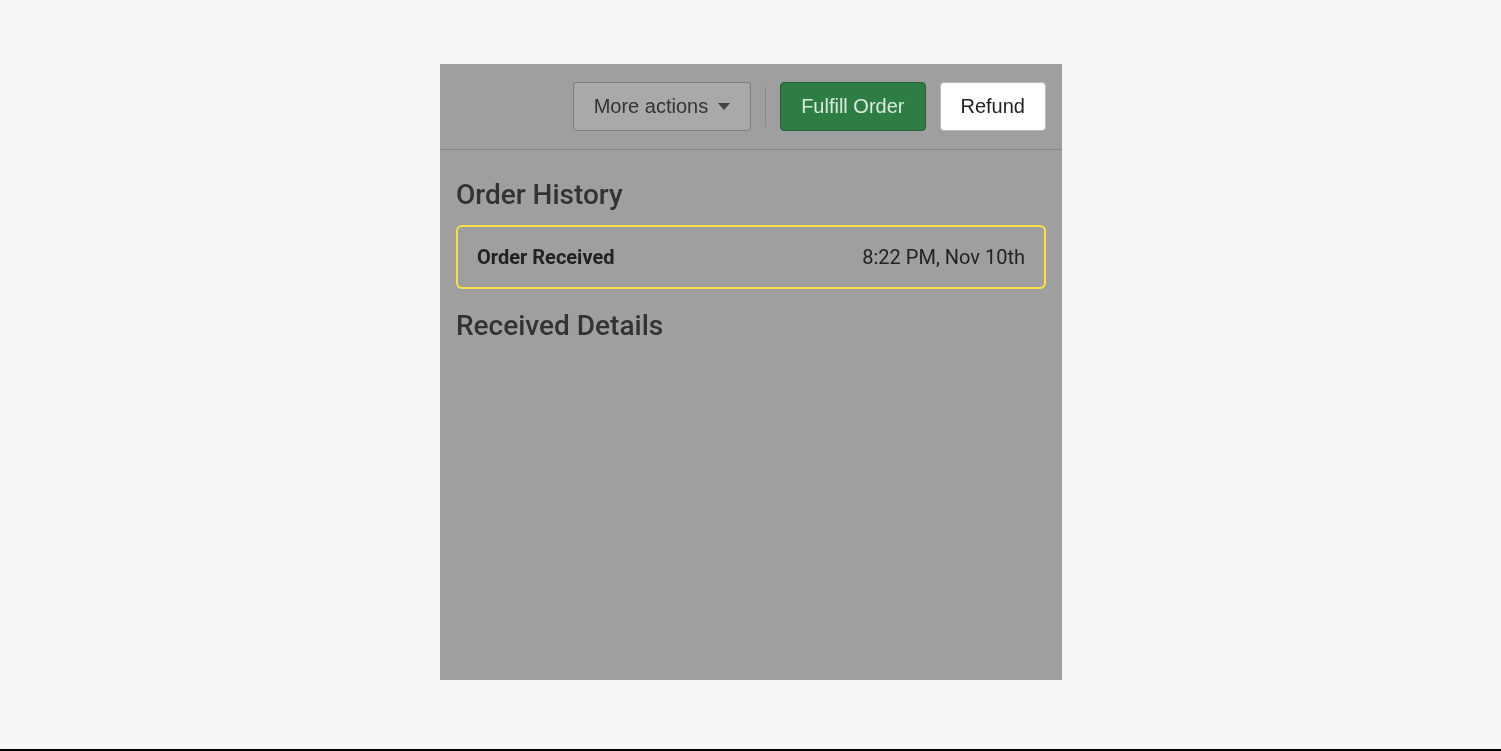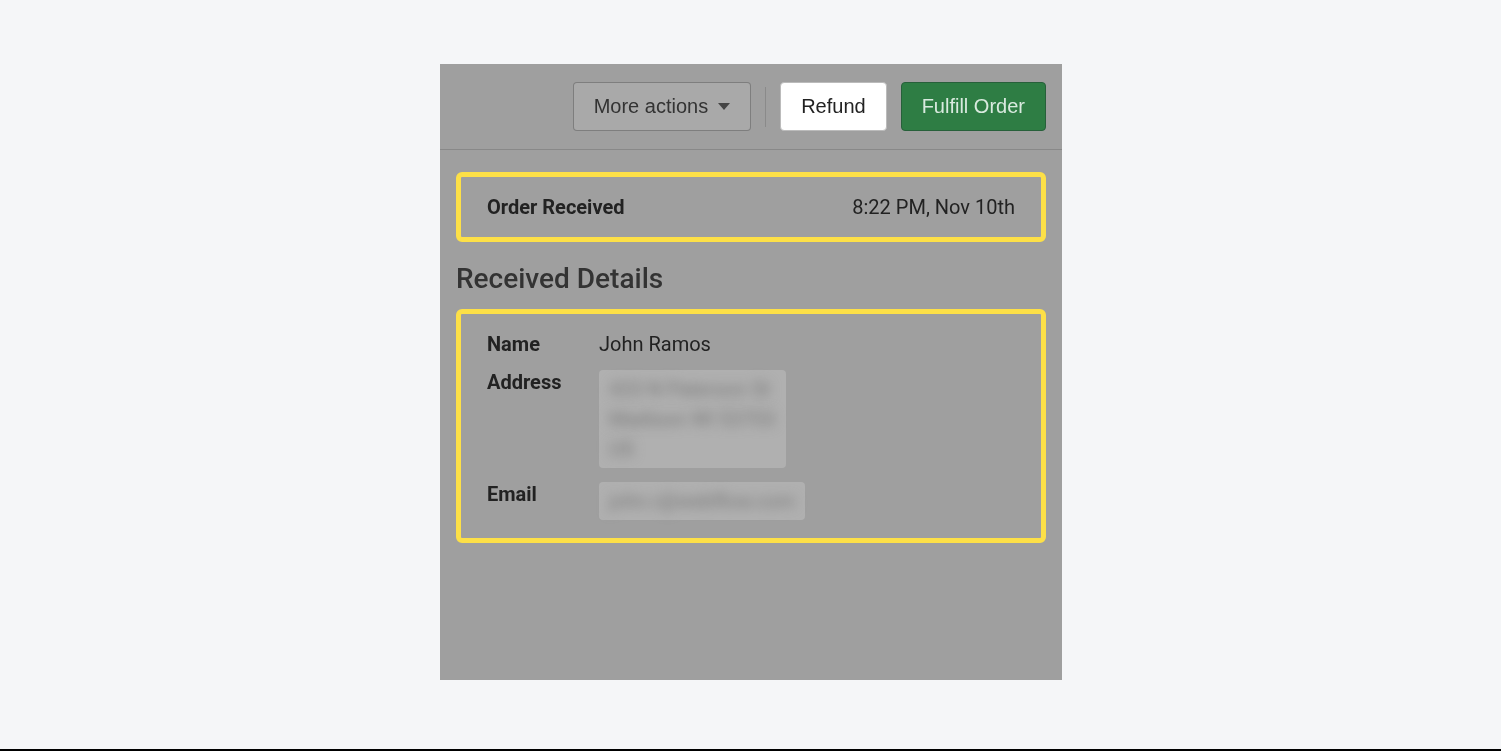--- a/index.html
+++ b/index.html
@@ -69,24 +69,24 @@
   }
   h2 {
     font-size: 28px;
     font-weight: 500;
     color: #333;
     margin-bottom: 14px;
     margin-top: 20px;
   }
   h2:first-child { margin-top: 6px; }
   .card {
-    border: 5px solid #fde047;
+    border: 2px solid #fde047;
     border-radius: 6px;
     background: #9f9f9f;
-    padding: 18px 26px;
+    padding: 18px 19px;
   }
   .history-row {
     display: flex;
     justify-content: space-between;
     align-items: center;
     font-size: 20px;
     color: #222;
   }
   .history-row .label { font-weight: 700; }
   .details .row {
@@ -123,53 +123,34 @@
 <body>
 
 <div class="panel">
 
   <div class="toolbar">
     <button class="btn btn-more">
       <span>More actions</span>
       <span class="caret"></span>
     </button>
     <div class="vdiv"></div>
+    <button class="btn btn-fulfill">
+      <span>Fulfill Order</span>
+    </button>
     <button class="btn btn-refund">
       <span>Refund</span>
-    </button>
-    <button class="btn btn-fulfill">
-      <span>Fulfill Order</span>
     </button>
   </div>
 
   <div class="content">
 
+    <h2>Order History</h2>
     <div class="card">
       <div class="history-row">
         <span class="label">Order Received</span>
         <span>8:22 PM, Nov 10th</span>
       </div>
     </div>
 
     <h2>Received Details</h2>
-    <div class="card details">
-      <div class="row">
-        <div class="key">Name</div>
-        <div class="val">John Ramos</div>
-      </div>
-      <div class="row">
-        <div class="key">Address</div>
-        <div class="val blur-box">
-          <div class="blurred">433 N Paterson St</div>
-          <div class="blurred">Madison WI 53703</div>
-          <div class="blurred">US</div>
-        </div>
-      </div>
-      <div class="row">
-        <div class="key">Email</div>
-        <div class="val blur-box">
-          <span class="blurred">john.r@webflow.com</span>
-        </div>
-      </div>
-    </div>
 
   </div>
 </div>
 
 </body></html>

